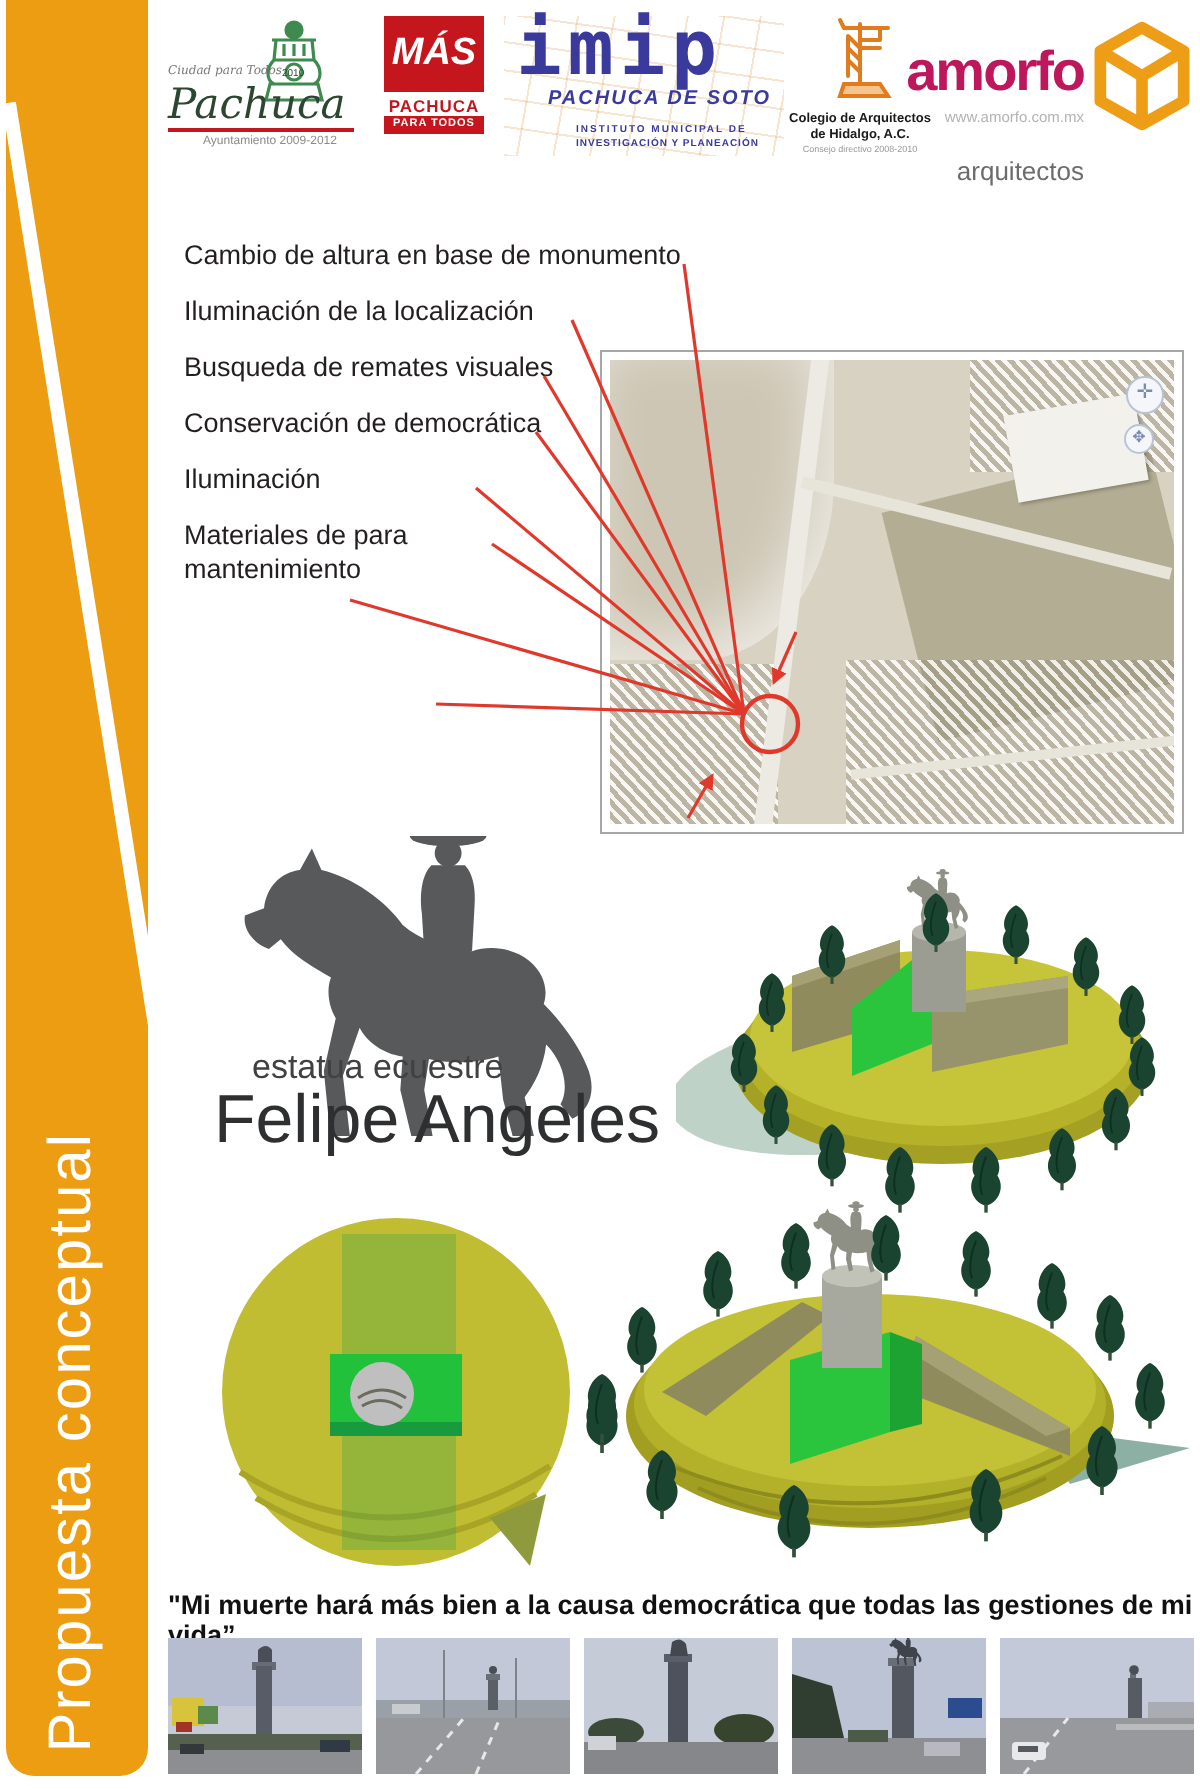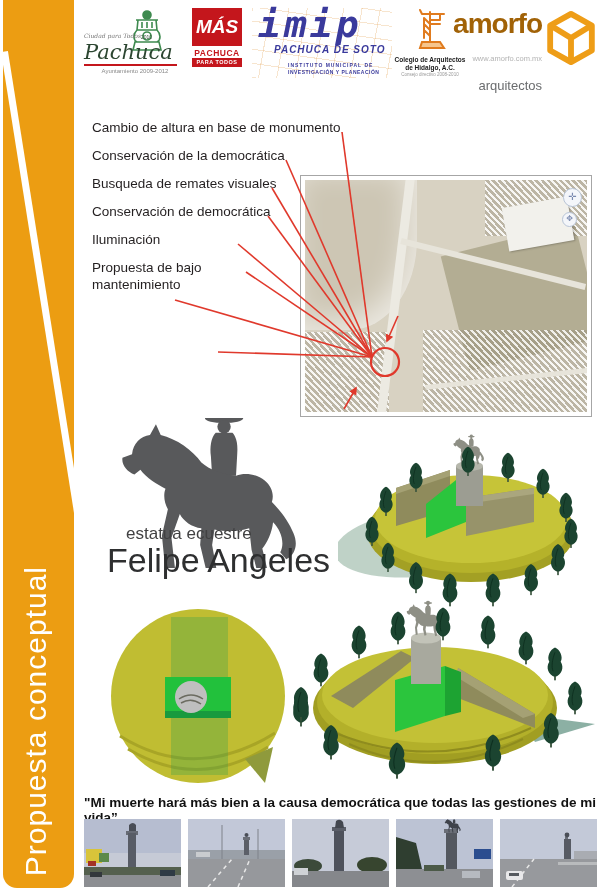--- a/index.html
+++ b/index.html
@@ -32,33 +32,33 @@
   .mas-l1{position:absolute;left:0;top:40px;width:50px;text-align:center;font-size:8.5px;
           font-weight:bold;color:#C4161C;letter-spacing:.5px;}
   .mas-l2{position:absolute;left:0;top:50px;width:50px;height:9px;background:#C4161C;color:#fff;
           font-size:5.5px;font-weight:bold;text-align:center;line-height:9px;letter-spacing:.5px;}
 
   .lg-imip{left:252px;width:140px;height:70px;
            background:
              repeating-linear-gradient(100deg,rgba(224,150,60,.25) 0 1px,transparent 1px 18px),
              repeating-linear-gradient(8deg,rgba(224,150,60,.25) 0 1px,transparent 1px 14px);}
   .imip-title{position:absolute;left:6px;top:-6px;font-size:38px;font-weight:bold;color:#3A3A9C;
-              letter-spacing:3px;font-family:"DejaVu Sans Mono",monospace;font-style:italic;}
+              letter-spacing:3px;font-family:"DejaVu Sans Mono",monospace;}
   .imip-sub{position:absolute;left:22px;top:36px;font-size:10px;font-weight:bold;font-style:italic;
             color:#3A3A9C;letter-spacing:1px;}
   .imip-l1{position:absolute;left:36px;top:54px;font-size:5px;font-weight:bold;color:#3A3A9C;letter-spacing:1px;}
   .imip-l2{position:absolute;left:36px;top:61px;font-size:5px;font-weight:bold;color:#3A3A9C;letter-spacing:.5px;}
 
   .lg-colegio{left:398px;width:64px;height:72px;text-align:center;}
   .col-l1{position:absolute;left:-8px;top:48px;width:80px;font-size:6.5px;font-weight:bold;color:#1a1a1a;}
   .col-l2{position:absolute;left:-8px;top:56px;width:80px;font-size:6.5px;font-weight:bold;color:#1a1a1a;}
   .col-sub{position:absolute;left:-8px;top:64px;width:80px;font-size:4.5px;color:#999;}
 
   .lg-amorfo{left:462px;width:134px;height:62px;}
-  .am-title{position:absolute;right:54px;top:0px;font-size:28px;font-weight:bold;color:#a16207;letter-spacing:-1px;}
+  .am-title{position:absolute;right:54px;top:12px;font-size:28px;font-weight:bold;color:#be185d;letter-spacing:-1px;}
   .am-sub{position:absolute;right:54px;top:30px;font-size:13px;color:#6a6c6e;margin-top:40px;}
   .am-url{position:absolute;right:54px;top:46px;font-size:7.5px;color:#b3b3b3;}
 
   
   .labels{position:absolute;left:92px;top:119px;width:260px;}
   .label{font-size:13.5px;color:#231f20;line-height:17px;margin-bottom:11px;white-space:pre-line;}
 
   .overlay{position:absolute;left:80px;top:110px;width:520px;height:312px;pointer-events:none;z-index:5;}
 
   
@@ -172,25 +172,25 @@
         <g stroke="#EE9D17" stroke-width="7" fill="none" stroke-linejoin="round" stroke-linecap="round">
           <path d="M30,4 L55,18 V48 L30,62 L5,48 V18 Z"></path>
           <path d="M30,33 V60 M30,33 L7,19 M30,33 L53,19"></path>
         </g>
       </svg>
     </div>
   </header>
 
   <section class="labels">
     <div class="label">Cambio de altura en base de monumento</div>
-    <div class="label">Conservación de la democrática</div>
+    <div class="label">Iluminación de la localización</div>
     <div class="label">Busqueda de remates visuales</div>
     <div class="label">Conservación de democrática</div>
     <div class="label">Iluminación</div>
-    <div class="label">Propuesta de bajo
+    <div class="label">Materiales de para
 mantenimiento</div>
   </section>
 
   <div class="map">
     <div class="m-img">
       <div class="abs m-hill"></div>
       <div class="abs m-olive"></div>
       <div class="abs tex" style="left:180px;top:0;width:102px;height:56px"></div>
       <div class="abs tex" style="left:118px;top:150px;width:164px;height:82px"></div>
       <div class="abs tex" style="left:0;top:152px;width:84px;height:80px"></div>

